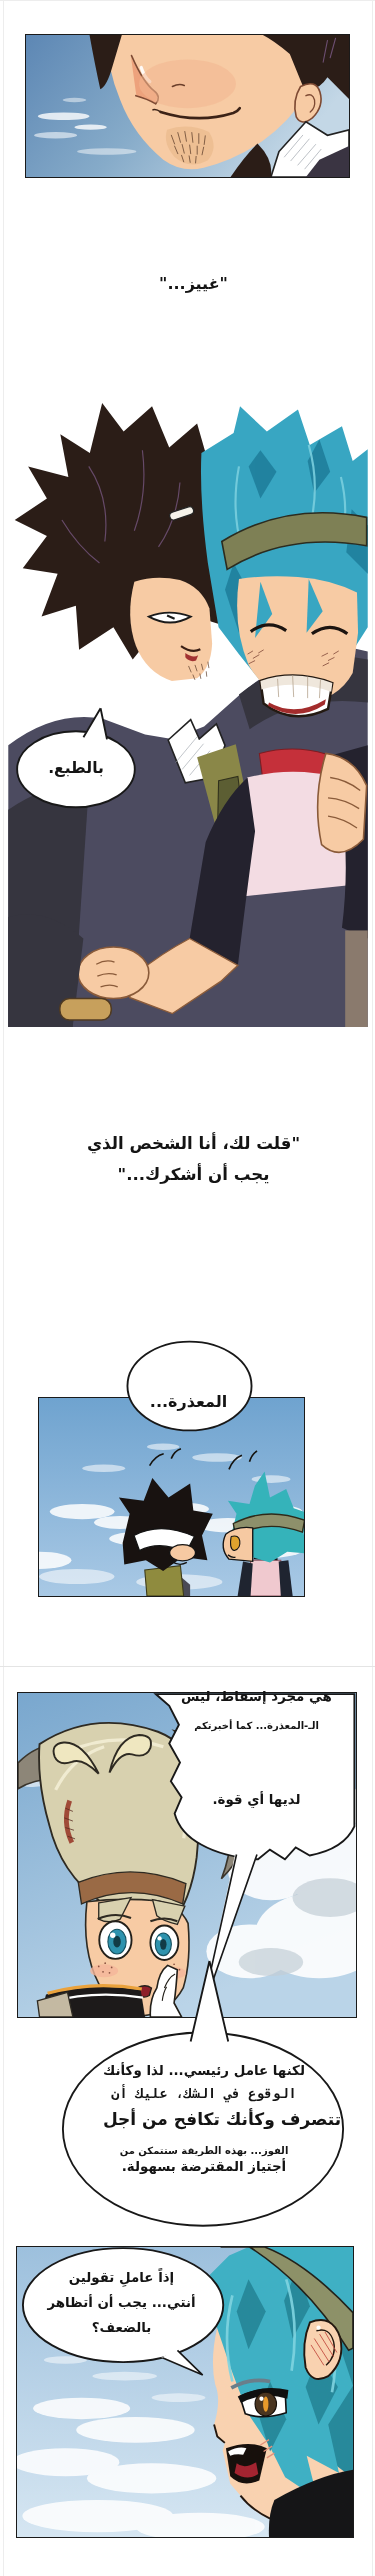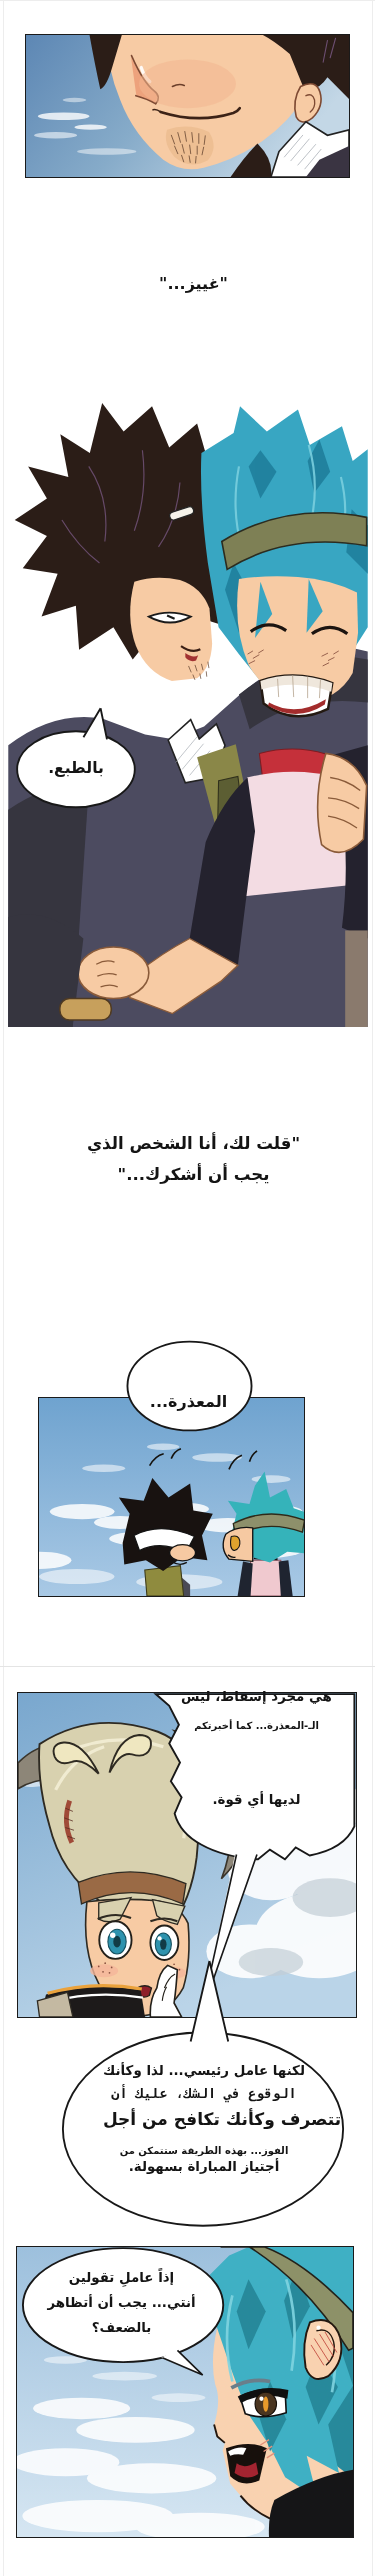--- a/index.html
+++ b/index.html
@@ -375,21 +375,21 @@
 
   <svg class="bsvg" style="left:60px;top:1953px;" width="286" height="277" viewBox="0 0 532 516">
     <ellipse cx="266" cy="328" rx="261" ry="180" fill="#ffffff" stroke="#181818" stroke-width="3.5"></ellipse>
     <path d="M243,168 L278,15 L313,168 Z" fill="#ffffff"></path>
     <path d="M243,165 L278,15 M278,15 L313,165" stroke="#181818" stroke-width="3.5" fill="none"></path>
   </svg>
   <div class="txt" style="left:70px;top:2059px;width:268px;font-size:13.4px;line-height:24px;">لكنها عامل رئيسي... لذا وكأنك</div>
   <div class="txt" style="left:70px;top:2083px;width:268px;font-size:13.4px;line-height:24px;font-family:Liberation Mono, monospace;">الوقوع في الشك، عليك أن</div>
   <div class="txt" style="left:88px;top:2107px;width:268px;font-size:17px;line-height:24px;">تتصرف وكأنك تكافح من أجل</div>
   <div class="txt" style="left:70px;top:2131px;width:268px;font-size:10px;line-height:24px;margin-top:8px;">الفوز... بهذه الطريقة ستتمكن من</div>
-  <div class="txt" style="left:70px;top:2155px;width:268px;font-size:13.4px;line-height:24px;">أجتياز المباراة بسهولة.</div>
+  <div class="txt" style="left:70px;top:2155px;width:268px;font-size:13.4px;line-height:24px;">أجتياز المقترضة بسهولة.</div>
 
   <div class="panel" style="left:16px;top:2246px;width:338px;height:292px;">
     <svg viewBox="0 0 624 539" preserveAspectRatio="none">
       <defs>
         <linearGradient id="sky5" x1="0" y1="0" x2="0" y2="1">
           <stop offset="0" stop-color="#9dc0dd"></stop>
             <stop offset="1" stop-color="#d6e6f2"></stop>
         </linearGradient>
       </defs>
       <rect width="624" height="539" fill="url(#sky5)"></rect>

